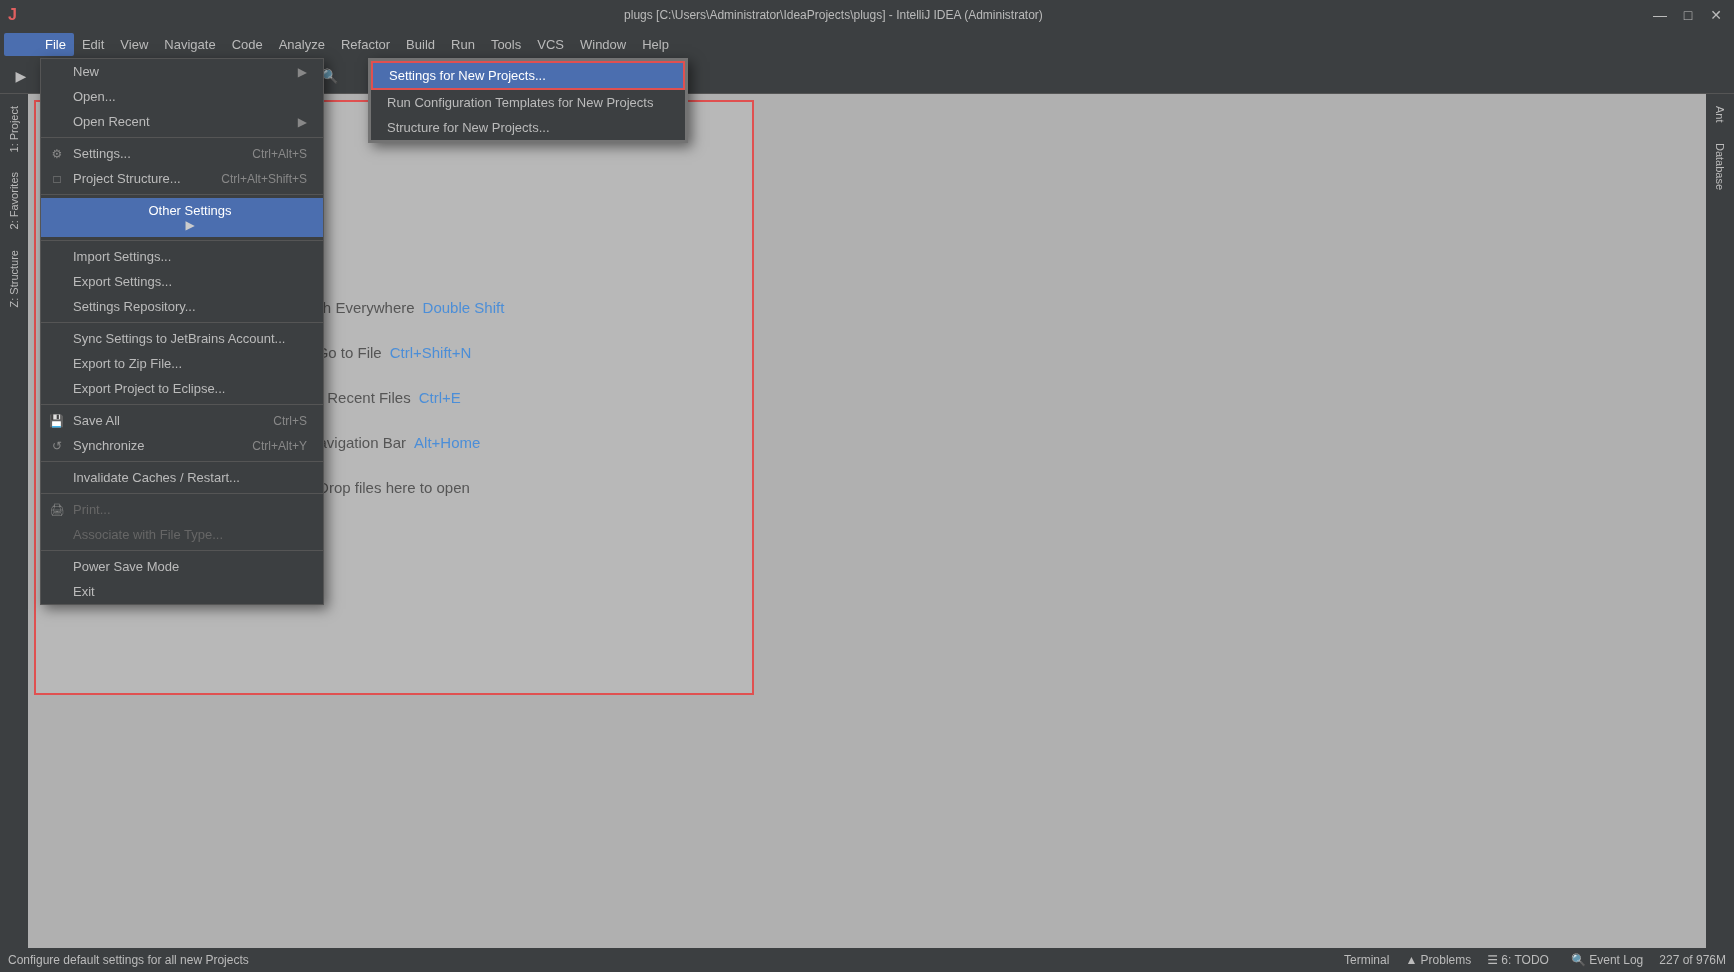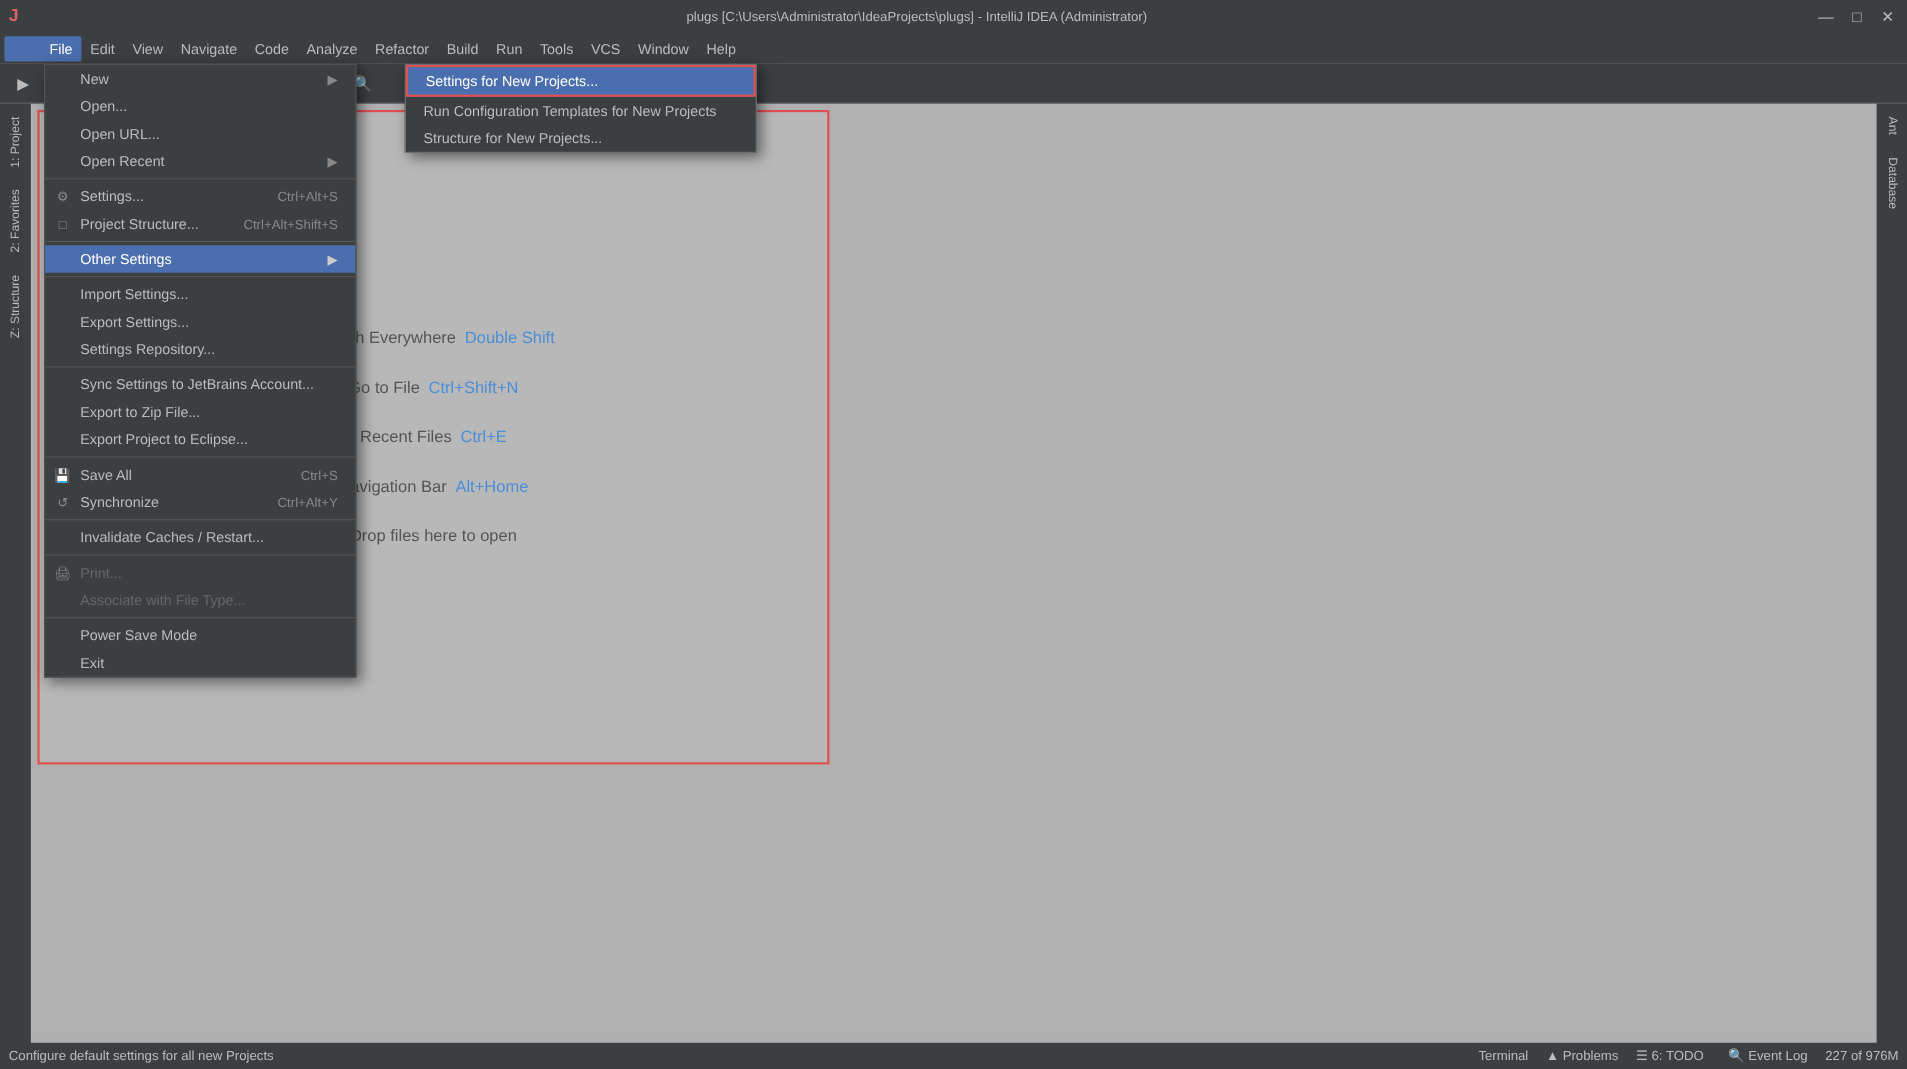--- a/index.html
+++ b/index.html
@@ -226,21 +226,21 @@
     .menu-entry {
       display: flex;
       align-items: center;
       justify-content: space-between;
       padding: 5px 16px 5px 32px;
       color: #bbb;
       font-size: 13px;
       cursor: pointer;
       position: relative;
     }
-    .menu-entry.highlighted { background: #4b6eaf; color: #fff; }
+    .menu-entry.highlighted { background: #4b6eaf; color: #fff; flex-direction: column; }
     .menu-entry.disabled { color: #666; cursor: default; }
     .menu-entry-icon {
       position: absolute;
       left: 8px;
       width: 16px;
       height: 16px;
       display: flex;
       align-items: center;
       justify-content: center;
       color: #888;
@@ -262,21 +262,21 @@
       margin: 3px 0;
     }
 
     
     .other-settings-menu {
       position: absolute;
       top: 58px;
       left: 368px;
       width: 320px;
       background: #3c3f41;
-      border: 1px solid #737373;
+      border: 3px solid #737373;
       box-shadow: 4px 4px 12px rgba(0,0,0,0.5);
       z-index: 301;
     }
 
     
     .submenu-entry {
       display: flex;
       align-items: center;
       padding: 5px 16px 5px 16px;
       color: #bbb;
@@ -389,23 +389,20 @@
 
   <div class="menu-entry">
     <span>New</span>
     <span class="menu-entry-arrow">▶</span>
   </div>
 
   <div class="menu-entry">
     <span>Open...</span>
   </div>
 
-  <div class="menu-entry">
-    <span>Open URL...</span>
-  </div>
 
   <div class="menu-entry">
     <span>Open Recent</span>
     <span class="menu-entry-arrow">▶</span>
   </div>
 
 
   <div class="menu-separator"></div>
 
   <div class="menu-entry">

